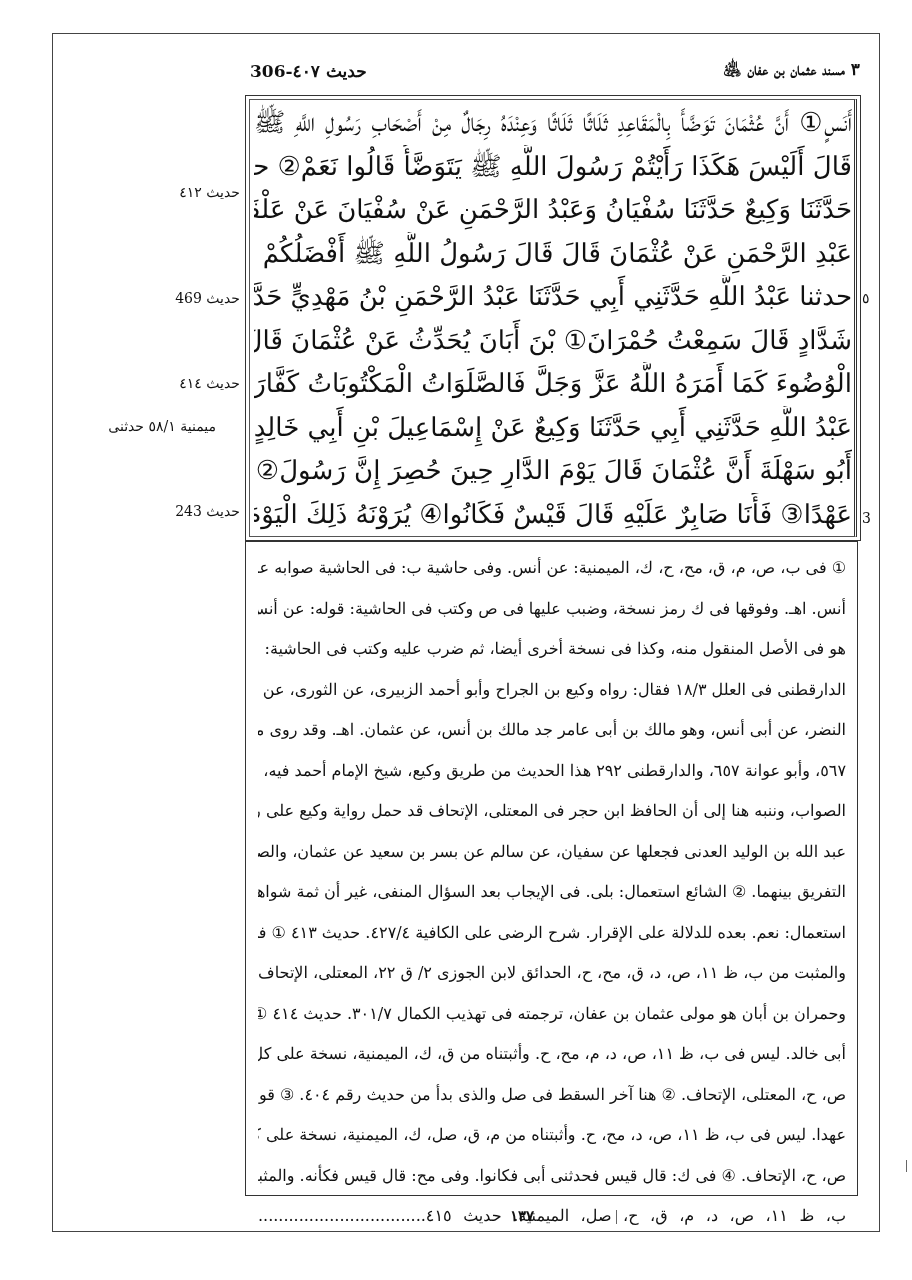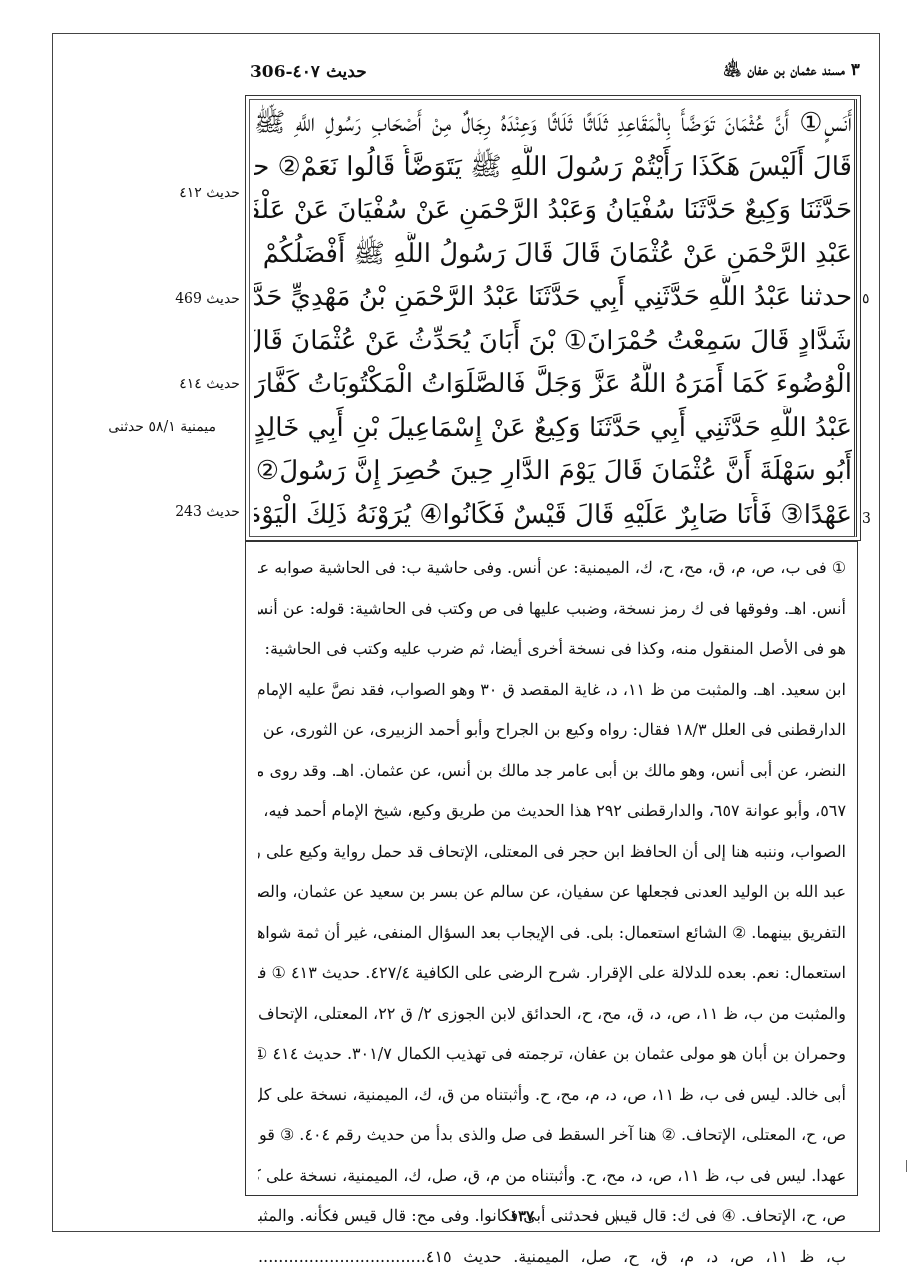--- a/index.html
+++ b/index.html
@@ -63,21 +63,20 @@
 
 <div class="line-num" style="top:290px;">٥</div>
 <div class="line-num" style="top:510px;">3</div>
 
 <div class="foot-box"></div>
 
 <div class="foot-lines">
   <div class="foot-line">① فى ب، ص، م، ق، مح، ح، ك، الميمنية: عن أنس. وفى حاشية ب: فى الحاشية صوابه عن ابن</div>
   <div class="foot-line">أنس. اهـ. وفوقها فى ك رمز نسخة، وضبب عليها فى ص وكتب فى الحاشية: قوله: عن أنس. كذا</div>
   <div class="foot-line">هو فى الأصل المنقول منه، وكذا فى نسخة أخرى أيضا، ثم ضرب عليه وكتب فى الحاشية: لعله بسر</div>
-  <div class="foot-line">ابن سعيد. اهـ. والمثبت من ظ ١١، د، غاية المقصد ق ٣٠ وهو الصواب، فقد نصَّ عليه الإمام</div>
   <div class="foot-line">الدارقطنى فى العلل ١٨/٣ فقال: رواه وكيع بن الجراح وأبو أحمد الزبيرى، عن الثورى، عن أبى</div>
   <div class="foot-line">النضر، عن أبى أنس، وهو مالك بن أبى عامر جد مالك بن أنس، عن عثمان. اهـ. وقد روى مسلم</div>
   <div class="foot-line">٥٦٧، وأبو عوانة ٦٥٧، والدارقطنى ٢٩٢ هذا الحديث من طريق وكيع، شيخ الإمام أحمد فيه، على</div>
   <div class="foot-line">الصواب، وننبه هنا إلى أن الحافظ ابن حجر فى المعتلى، الإتحاف قد حمل رواية وكيع على رواية</div>
   <div class="foot-line">عبد الله بن الوليد العدنى فجعلها عن سفيان، عن سالم عن بسر بن سعيد عن عثمان، والصواب</div>
   <div class="foot-line">التفريق بينهما. ② الشائع استعمال: بلى. فى الإيجاب بعد السؤال المنفى، غير أن ثمة شواهد تجيز</div>
   <div class="foot-line">استعمال: نعم. بعده للدلالة على الإقرار. شرح الرضى على الكافية ٤٢٧/٤. حديث ٤١٣ ① فى م:</div>
   <div class="foot-line">والمثبت من ب، ظ ١١، ص، د، ق، مح، ح، الحدائق لابن الجوزى ٢/ ق ٢٢، المعتلى، الإتحاف.</div>
   <div class="foot-line">وحمران بن أبان هو مولى عثمان بن عفان، ترجمته فى تهذيب الكمال ٣٠١/٧. حديث ٤١٤ ① قوله: بن</div>
   <div class="foot-line">أبى خالد. ليس فى ب، ظ ١١، ص، د، م، مح، ح. وأثبتناه من ق، ك، الميمنية، نسخة على كل من</div>

